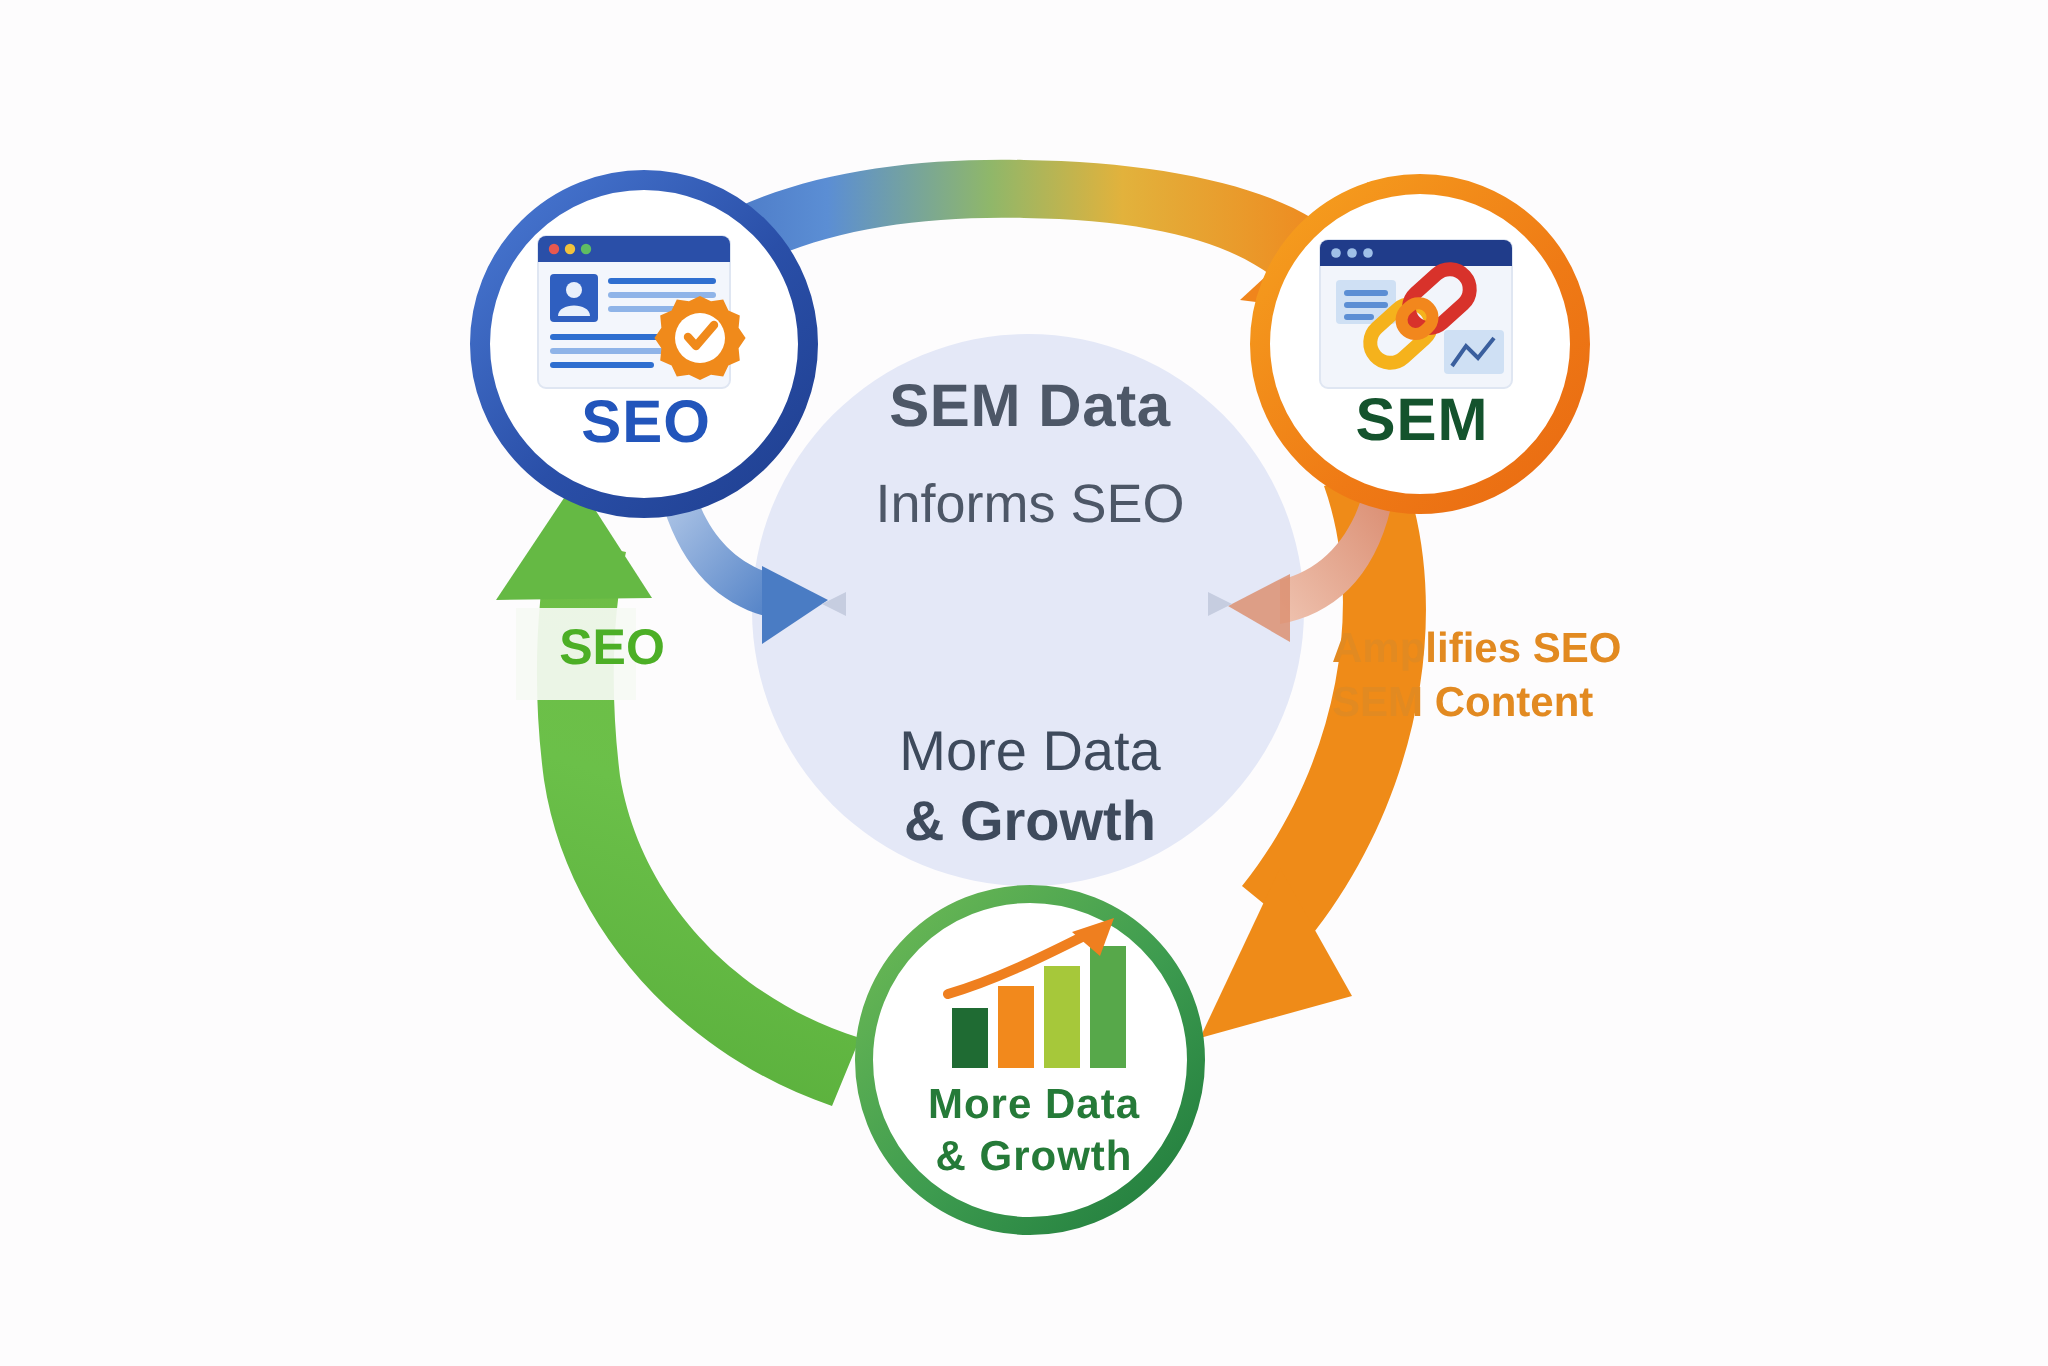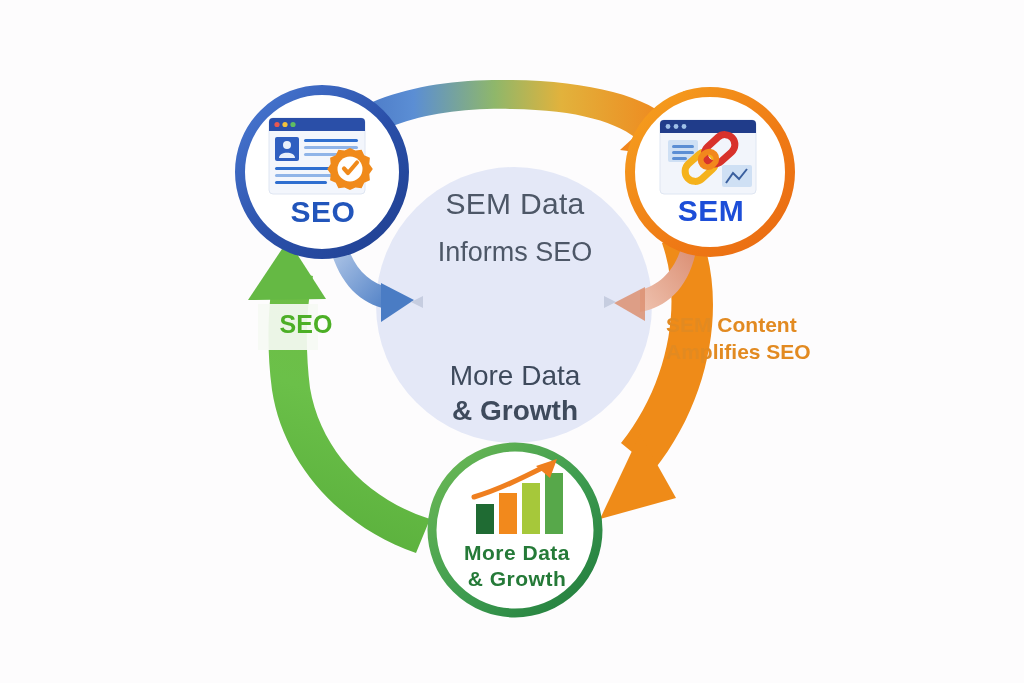--- a/index.html
+++ b/index.html
@@ -21,31 +21,31 @@
   .node-label {
     position: absolute;
     text-align: center;
     font-weight: bold;
     letter-spacing: .5px;
     line-height: 1.08;
     pointer-events: none;
     white-space: nowrap;
   }
   #seo-node-label  { left: 258px; top: 196px; width: 130px; font-size: 30px; color: #2255bb; }
-  #sem-node-label  { left: 646px; top: 195px; width: 130px; font-size: 30px; color: #1d4ed8; }
+  #sem-node-label  { left: 646px; top: 195px; width: 130px; font-size: 30px; color: #14532d; }
   #growth-node-label {
     left: 432px; top: 540px; width: 170px;
     font-size: 21px; color: #257a38; line-height: 1.22;
   }
 
   #center-title {
     position: absolute; left: 395px; top: 187px; width: 240px;
     text-align: center; color: #4d5767;
   }
-  #center-title .t1 { font-size: 30px; font-weight: normal; letter-spacing: .3px; }
+  #center-title .t1 { font-size: 30px; font-weight: bold; letter-spacing: .3px; }
   #center-title .t2 { font-size: 27px; font-weight: normal; margin-top: 16px; }
 
   #center-subtitle {
     position: absolute; left: 395px; top: 360px; width: 240px;
     text-align: center; color: #3e4a5c;
   }
   #center-subtitle .t1 { font-size: 28px; font-weight: normal; }
   #center-subtitle .t2 { font-size: 28px; font-weight: bold; margin-top: 3px; }
 
   #left-edge-label {
@@ -234,17 +234,17 @@
   </div>
 
   <div id="center-subtitle">
     <div class="t1">More Data</div>
     <div class="t2">&amp; Growth</div>
   </div>
 
   <div id="left-edge-label">SEO</div>
 
   <div id="right-edge-label">
+    <div>Amplifies SEO</div>
     <div>SEM Content</div>
-    <div>Amplifies SEO</div>
   </div>
 
 </div>
 
 </body></html>

